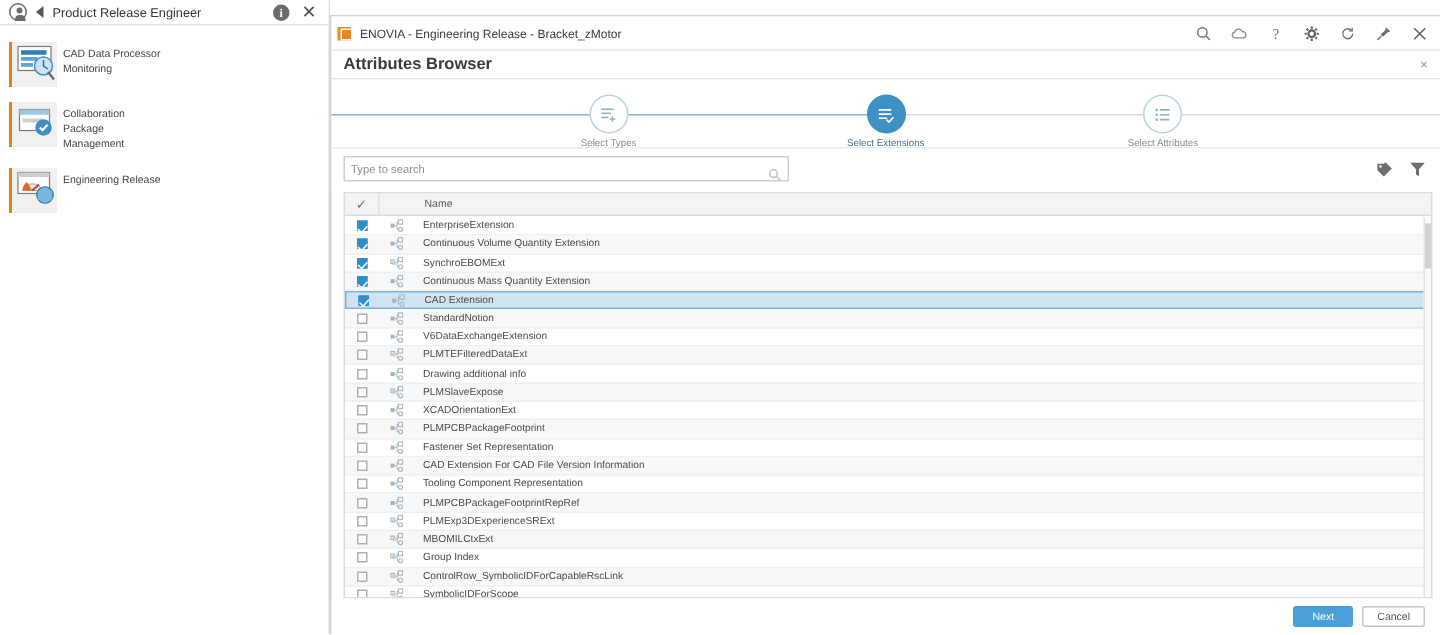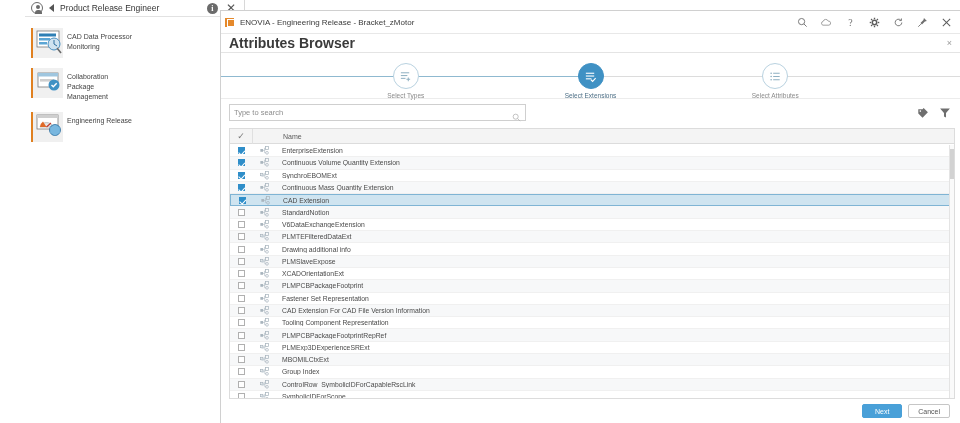--- a/index.html
+++ b/index.html
@@ -7,21 +7,21 @@
     width: 960px; height: 423px;
     font-family: "Liberation Sans", sans-serif;
     background: #ffffff;
     overflow: hidden;
   }
   body { position: relative; }
 
   
   #left-panel {
     position: absolute; left: 0; top: 0; width: 220px; height: 423px;
-    background: #ffffff; border-right: 1px solid #d8d8d8; margin-left: 25px;
+    background: #ffffff; border-right: 1px solid #d8d8d8;
   }
   #left-header {
     height: 17px; display: flex; align-items: center; gap: 6px;
     padding: 0 6px; border-bottom: 1px solid #e2e2e2; background: #fff;
   }
   .user-badge {
     width: 12px; height: 12px; border-radius: 50%;
     border: 1px solid #6b6b6b; position: relative; flex: 0 0 auto;
   }
   .user-badge::before {
@@ -87,21 +87,21 @@
   #win-title { font-size: 8px; color: #3a3a3a; flex: 1 1 auto; white-space: nowrap; }
   #win-icons { display: flex; align-items: center; gap: 12px; padding-right: 2px; }
   .wi { width: 12px; height: 12px; color: #6f6f6f; cursor: pointer;
         display: flex; align-items: center; justify-content: center; }
   .wi svg { display: block; }
 
   #subheader {
     height: 19px; display: flex; align-items: center;
     padding: 0 8px; border-bottom: 1px solid #e4e4e4; background: #fff;
   }
-  #subheader-title { font-size: 14px; font-weight: bold; color: #3a3a3a; flex: 1 1 auto; }
+  #subheader-title { font-size: 11px; font-weight: bold; color: #3a3a3a; flex: 1 1 auto; }
   .sub-x { font-size: 9px; color: #9a9a9a; cursor: pointer; }
 
   
   #wizard {
     height: 46px; position: relative; background: #fff;
     border-bottom: 1px solid #ececec;
   }
   #wizard-line {
     position: absolute; left: 0; right: 0; top: 23px; height: 1px; background: #dcdcdc;
   }

